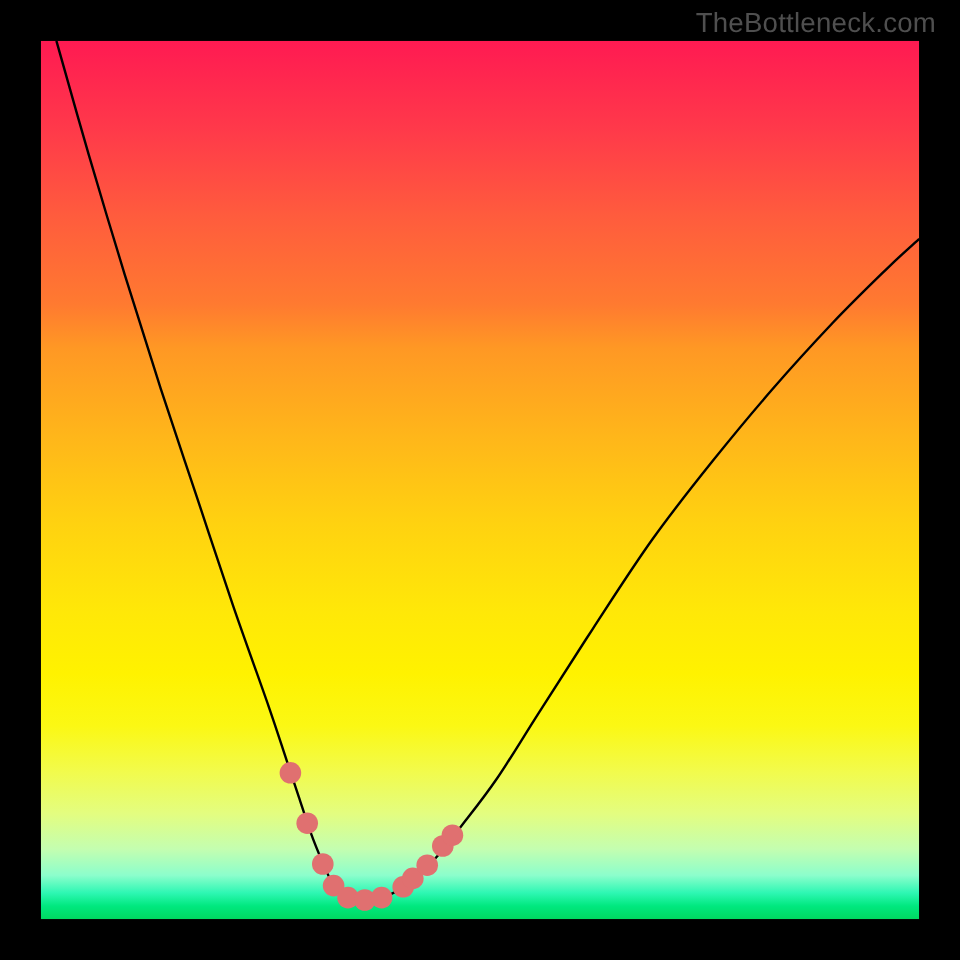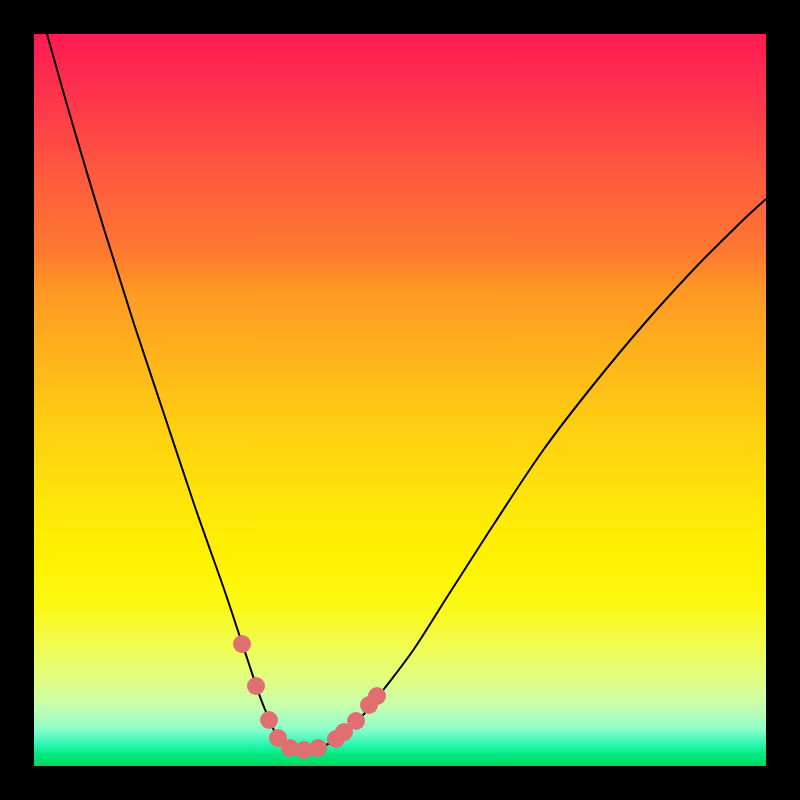--- a/index.html
+++ b/index.html
@@ -64,20 +64,21 @@
     left: 0; top: 0;
     width: 732px;
     height: 732px;
     z-index: 3;
   }
 </style>
 </head>
 <body>
 
 <div class="frame">
+  <div class="watermark">TheBottleneck.com</div>
   <div class="plot-area">
     <div class="gradient"></div>
     <svg class="curve" viewBox="0 0 732 732">
       <path id="curve-path" fill="none" stroke="#000" stroke-width="2" d="M 13 0 C 17.5 15.8, 30.5 62.5, 40 95 C 49.5 127.5, 60.0 162.5, 70 195 C 80.0 227.5, 90.0 259.2, 100 290 C 110.0 320.8, 120.0 350.0, 130 380 C 140.0 410.0, 150.0 440.8, 160 470 C 170.0 499.2, 182.5 533.3, 190 555 C 197.5 576.7, 200.8 587.5, 205 600 C 209.2 612.5, 211.7 620.0, 215 630 C 218.3 640.0, 221.7 650.8, 225 660 C 228.3 669.2, 232.0 678.0, 235 685 C 238.0 692.0, 240.2 697.5, 243 702 C 245.8 706.5, 248.8 709.7, 252 712 C 255.2 714.3, 258.2 715.3, 262 716 C 265.8 716.7, 270.3 716.7, 275 716 C 279.7 715.3, 284.2 714.7, 290 712 C 295.8 709.3, 303.3 705.3, 310 700 C 316.7 694.7, 323.3 687.5, 330 680 C 336.7 672.5, 341.7 665.8, 350 655 C 358.3 644.2, 369.2 630.8, 380 615 C 390.8 599.2, 401.7 580.8, 415 560 C 428.3 539.2, 444.2 514.2, 460 490 C 475.8 465.8, 493.3 438.3, 510 415 C 526.7 391.7, 543.3 370.8, 560 350 C 576.7 329.2, 593.3 309.2, 610 290 C 626.7 270.8, 644.2 251.7, 660 235 C 675.8 218.3, 693.0 201.7, 705 190 C 717.0 178.3, 727.5 169.2, 732 165"></path>
       <g id="dots">
           <circle cx="208" cy="610" r="9" fill="#e07070"></circle>
           <circle cx="222" cy="652" r="9" fill="#e07070"></circle>
           <circle cx="235" cy="686" r="9" fill="#e07070"></circle>
           <circle cx="244" cy="704" r="9" fill="#e07070"></circle>
           <circle cx="256" cy="714" r="9" fill="#e07070"></circle>

